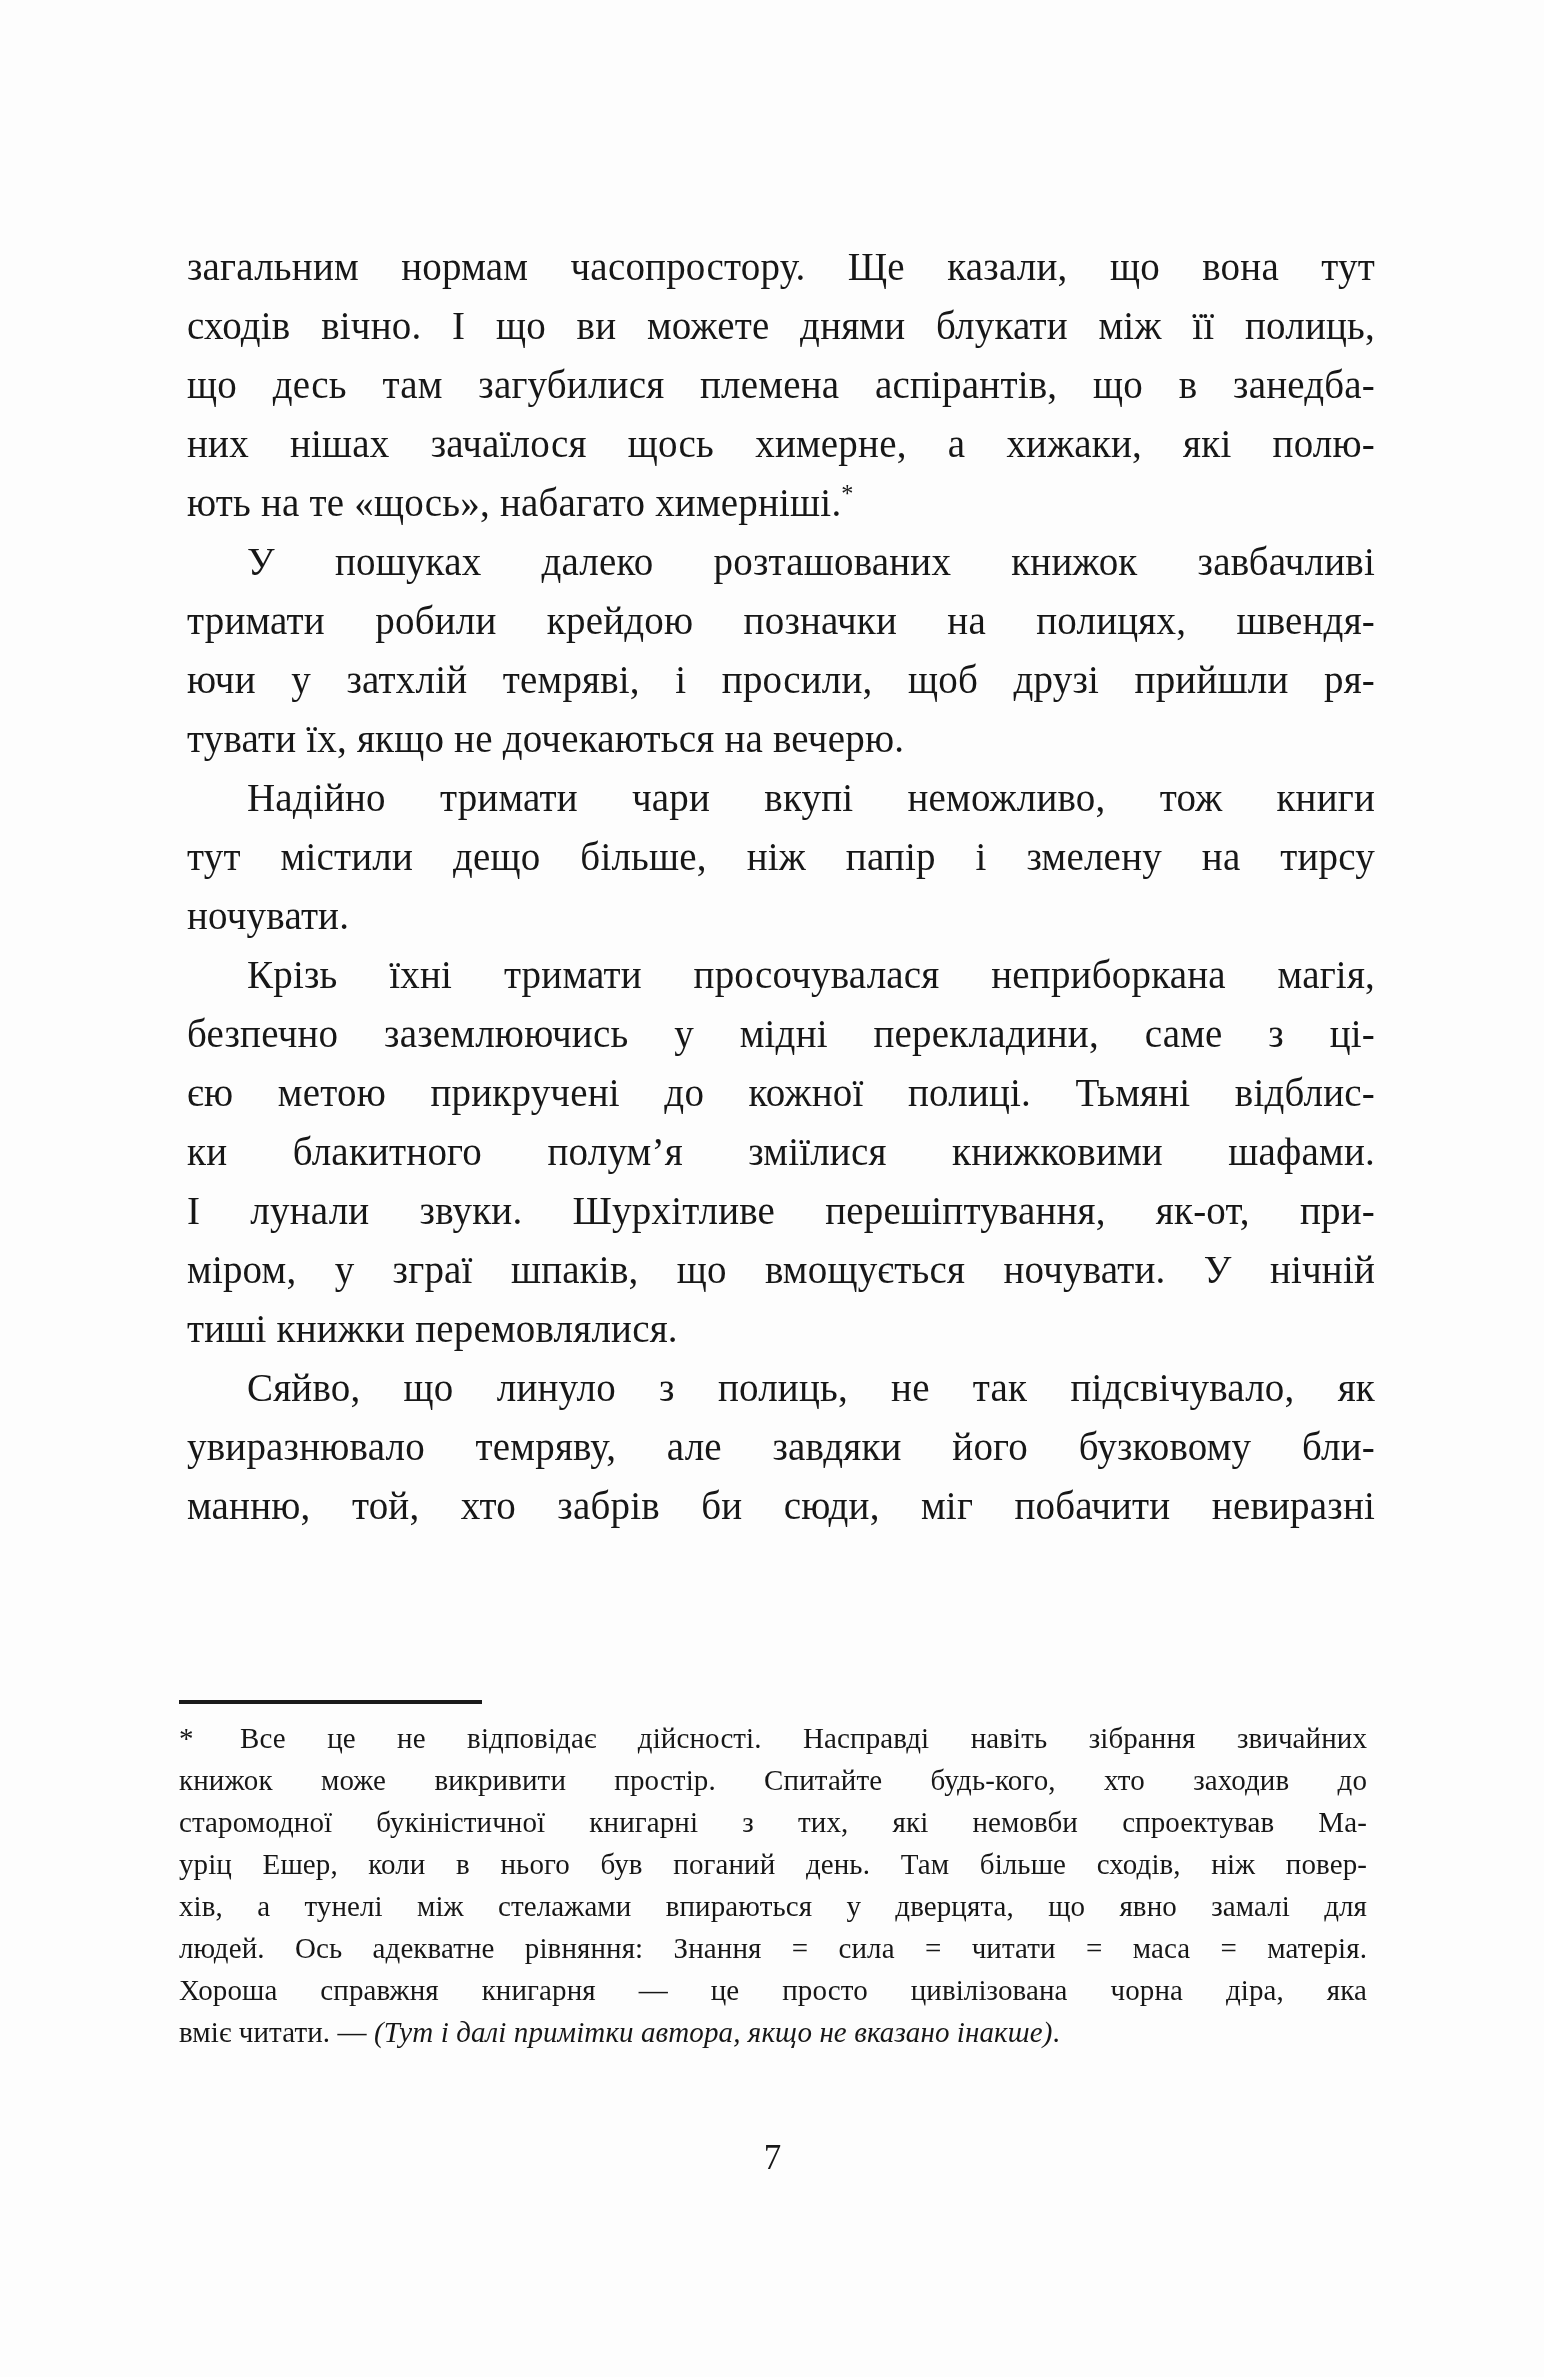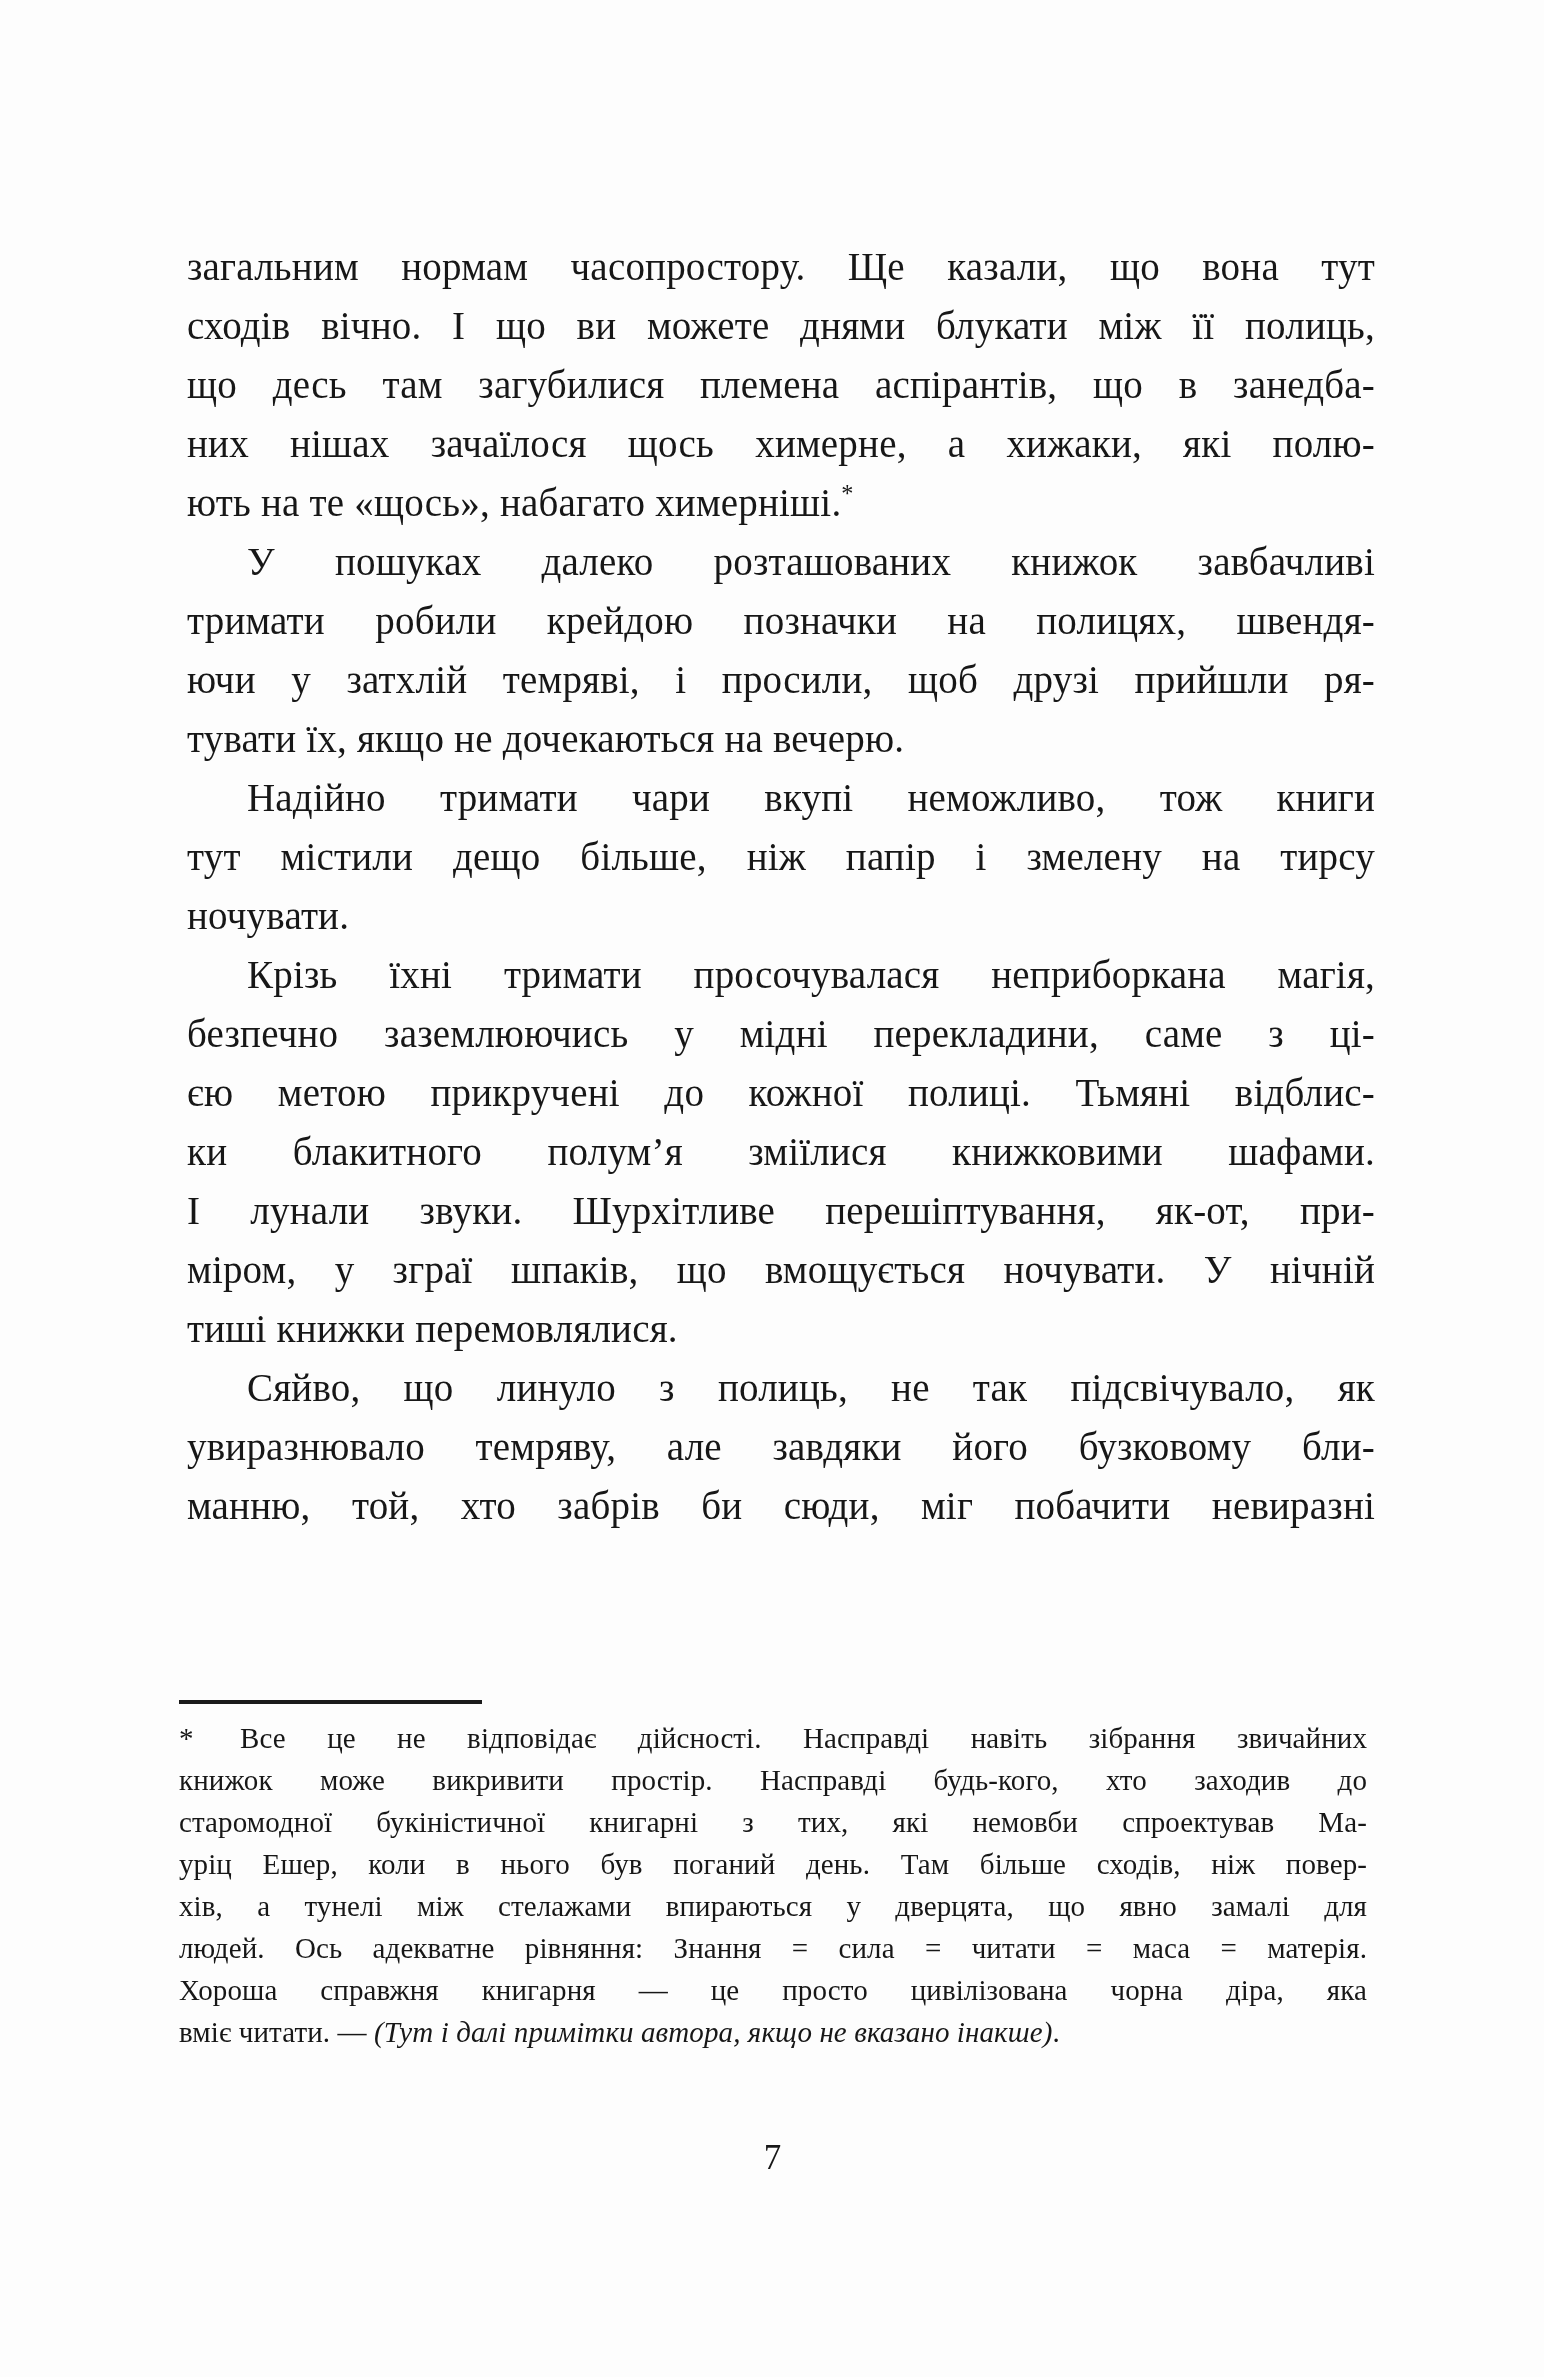--- a/index.html
+++ b/index.html
@@ -105,21 +105,21 @@
       <div class="line"><span>І лунали звуки. Шурхітливе перешіптування, як-от, при-</span></div>
       <div class="line"><span>міром, у зграї шпаків, що вмощується ночувати. У нічній</span></div>
       <div class="line end"><span>тиші книжки перемовлялися.</span></div>
       <div class="line indent"><span>Сяйво, що линуло з полиць, не так підсвічувало, як</span></div>
       <div class="line"><span>увиразнювало темряву, але завдяки його бузковому бли-</span></div>
       <div class="line"><span>манню, той, хто забрів би сюди, міг побачити невиразні</span></div>
     </main>
   <div class="footnote-sep"></div>
   <section class="footnote" id="footnote">
       <div class="line first"><span class="marker">*</span><span>Все це не відповідає дійсності. Насправді навіть зібрання звичайних</span></div>
-      <div class="line"><span>книжок може викривити простір. Насправді будь-кого, хто заходив до</span></div>
+      <div class="line"><span>книжок може викривити простір. Спитайте будь-кого, хто заходив до</span></div>
       <div class="line"><span>старомодної букіністичної книгарні з тих, які немовби спроектував Ма-</span></div>
       <div class="line"><span>уріц Ешер, коли в нього був поганий день. Там більше сходів, ніж повер-</span></div>
       <div class="line"><span>хів, а тунелі між стелажами впираються у дверцята, що явно замалі для</span></div>
       <div class="line"><span>людей. Ось адекватне рівняння: Знання = сила = читати = маса = матерія.</span></div>
       <div class="line"><span>Хороша справжня книгарня — це просто цивілізована чорна діра, яка</span></div>
       <div class="line end"><span>вміє читати. — </span><em class="em">(Тут і далі примітки автора, якщо не вказано інакше)</em><span>.</span></div>
     </section>
   <div class="page-number">7</div>
 </div>
 

